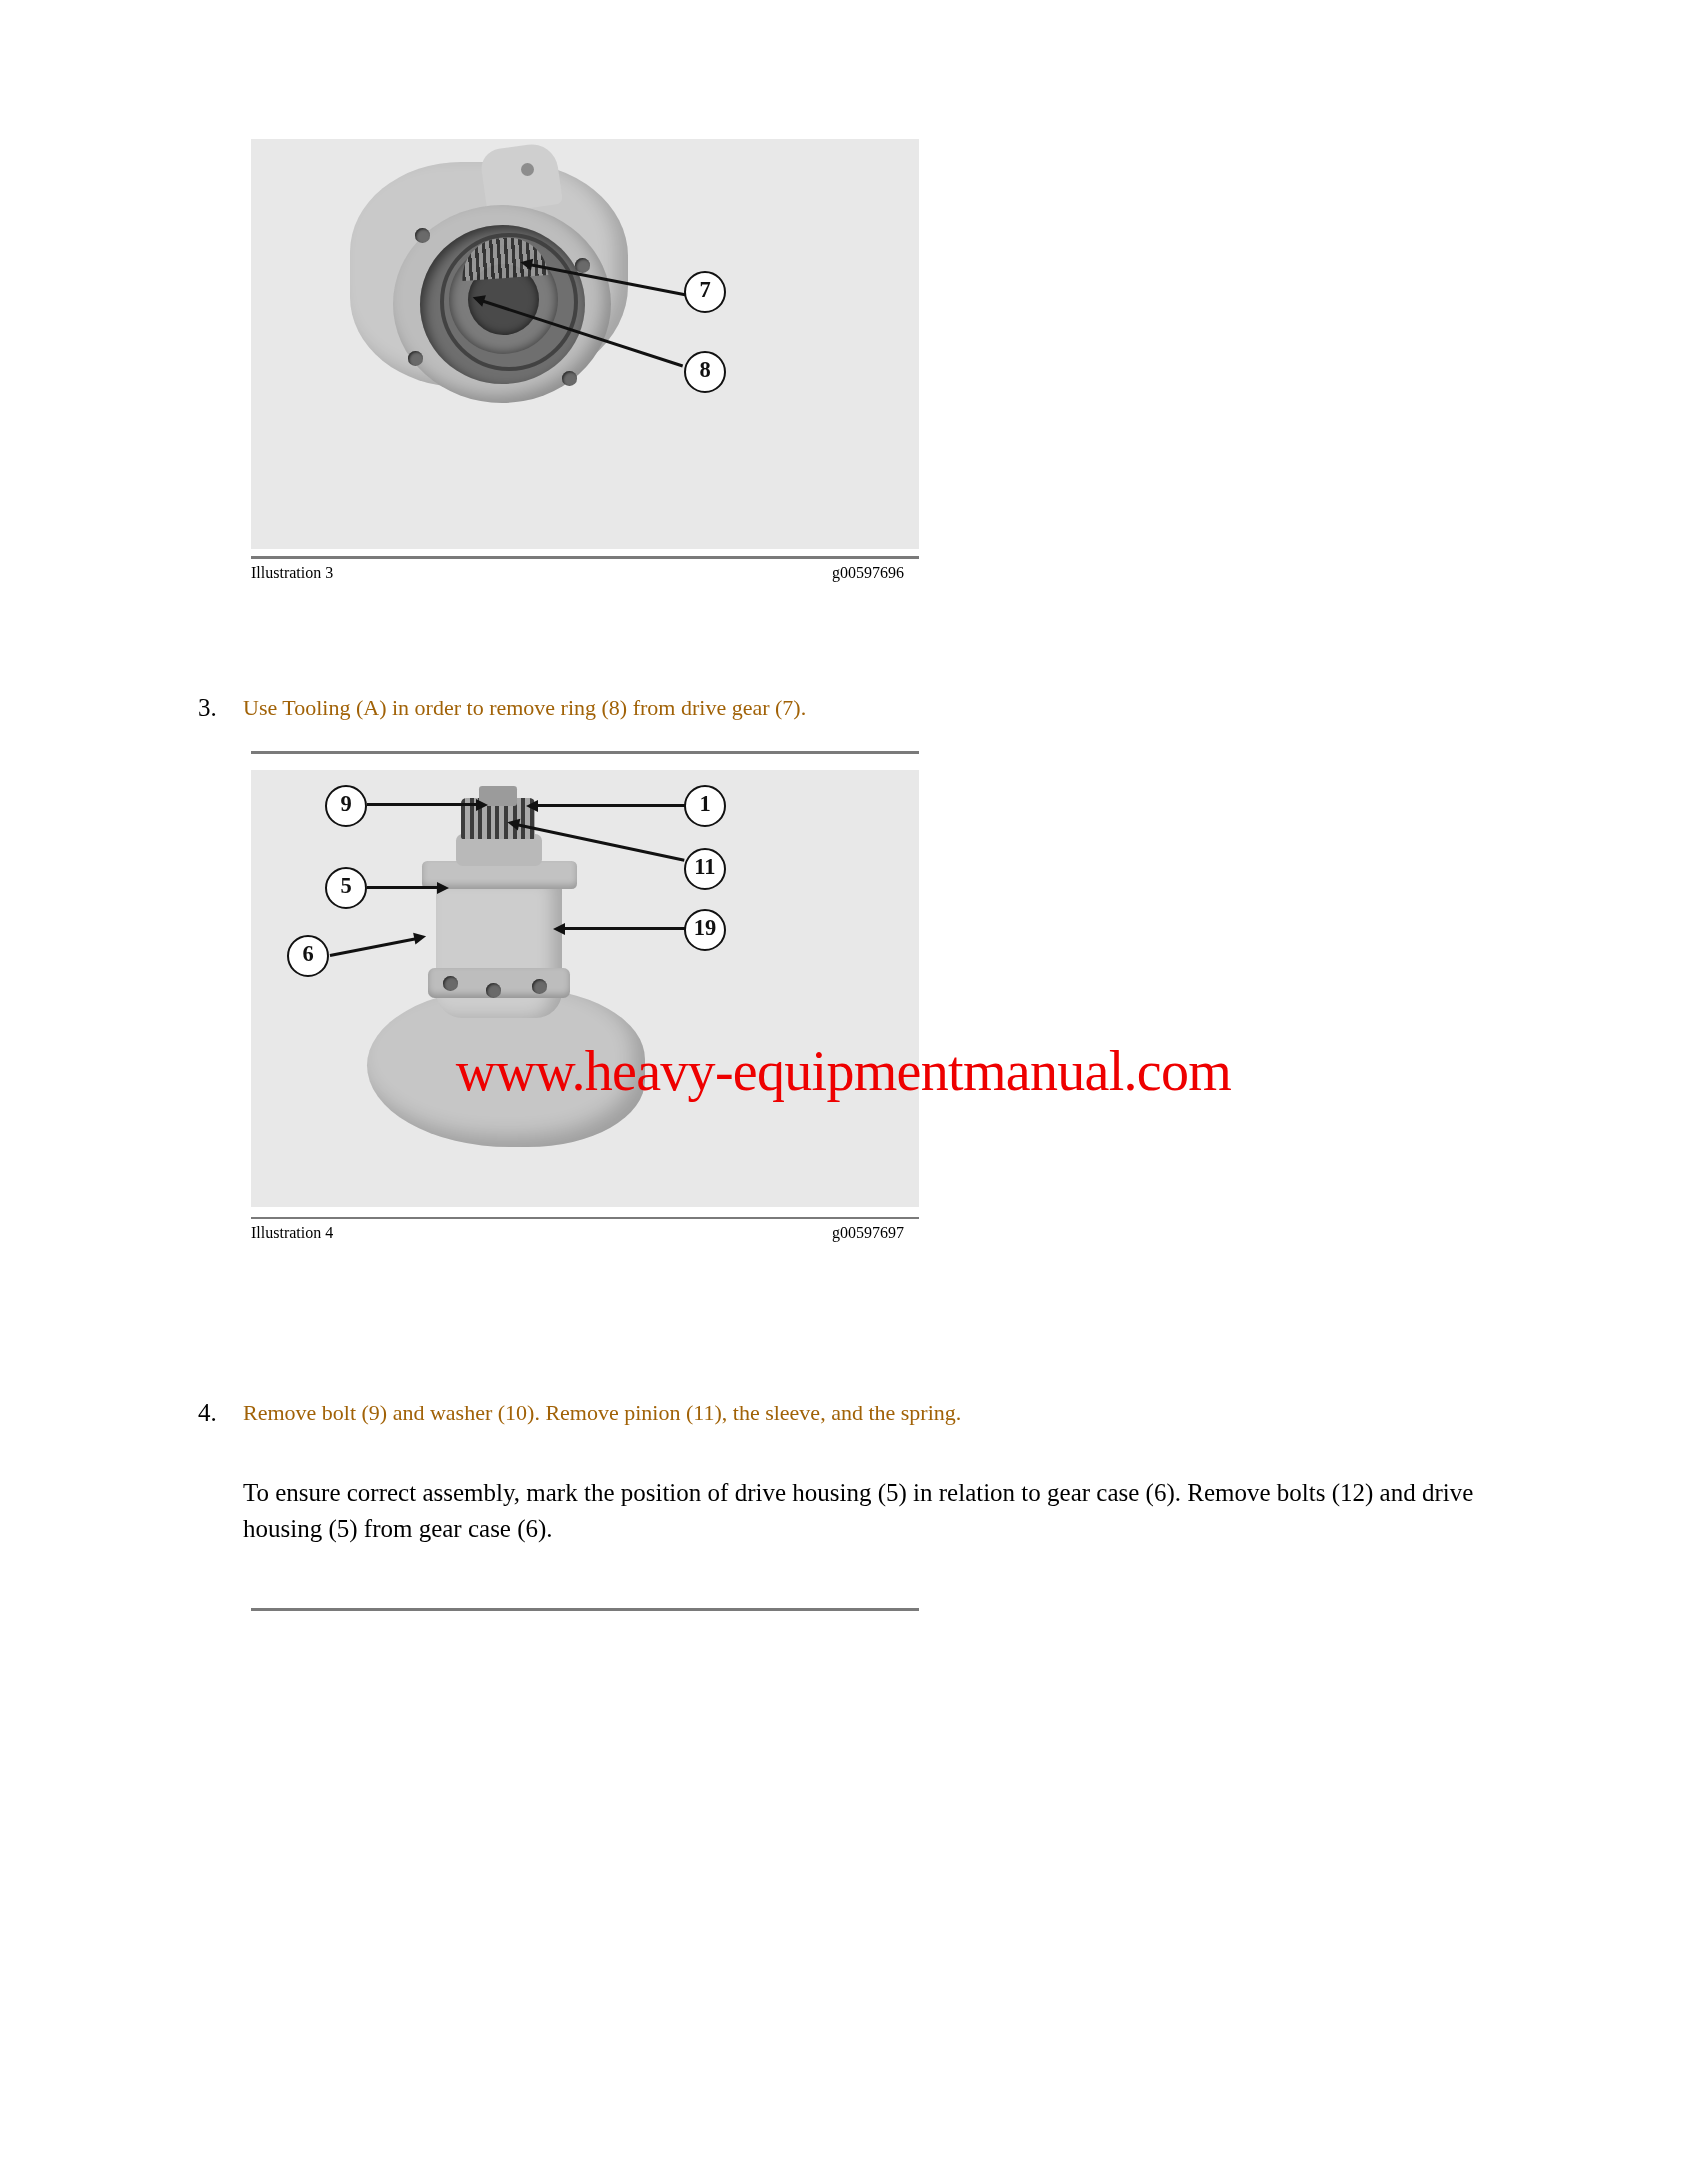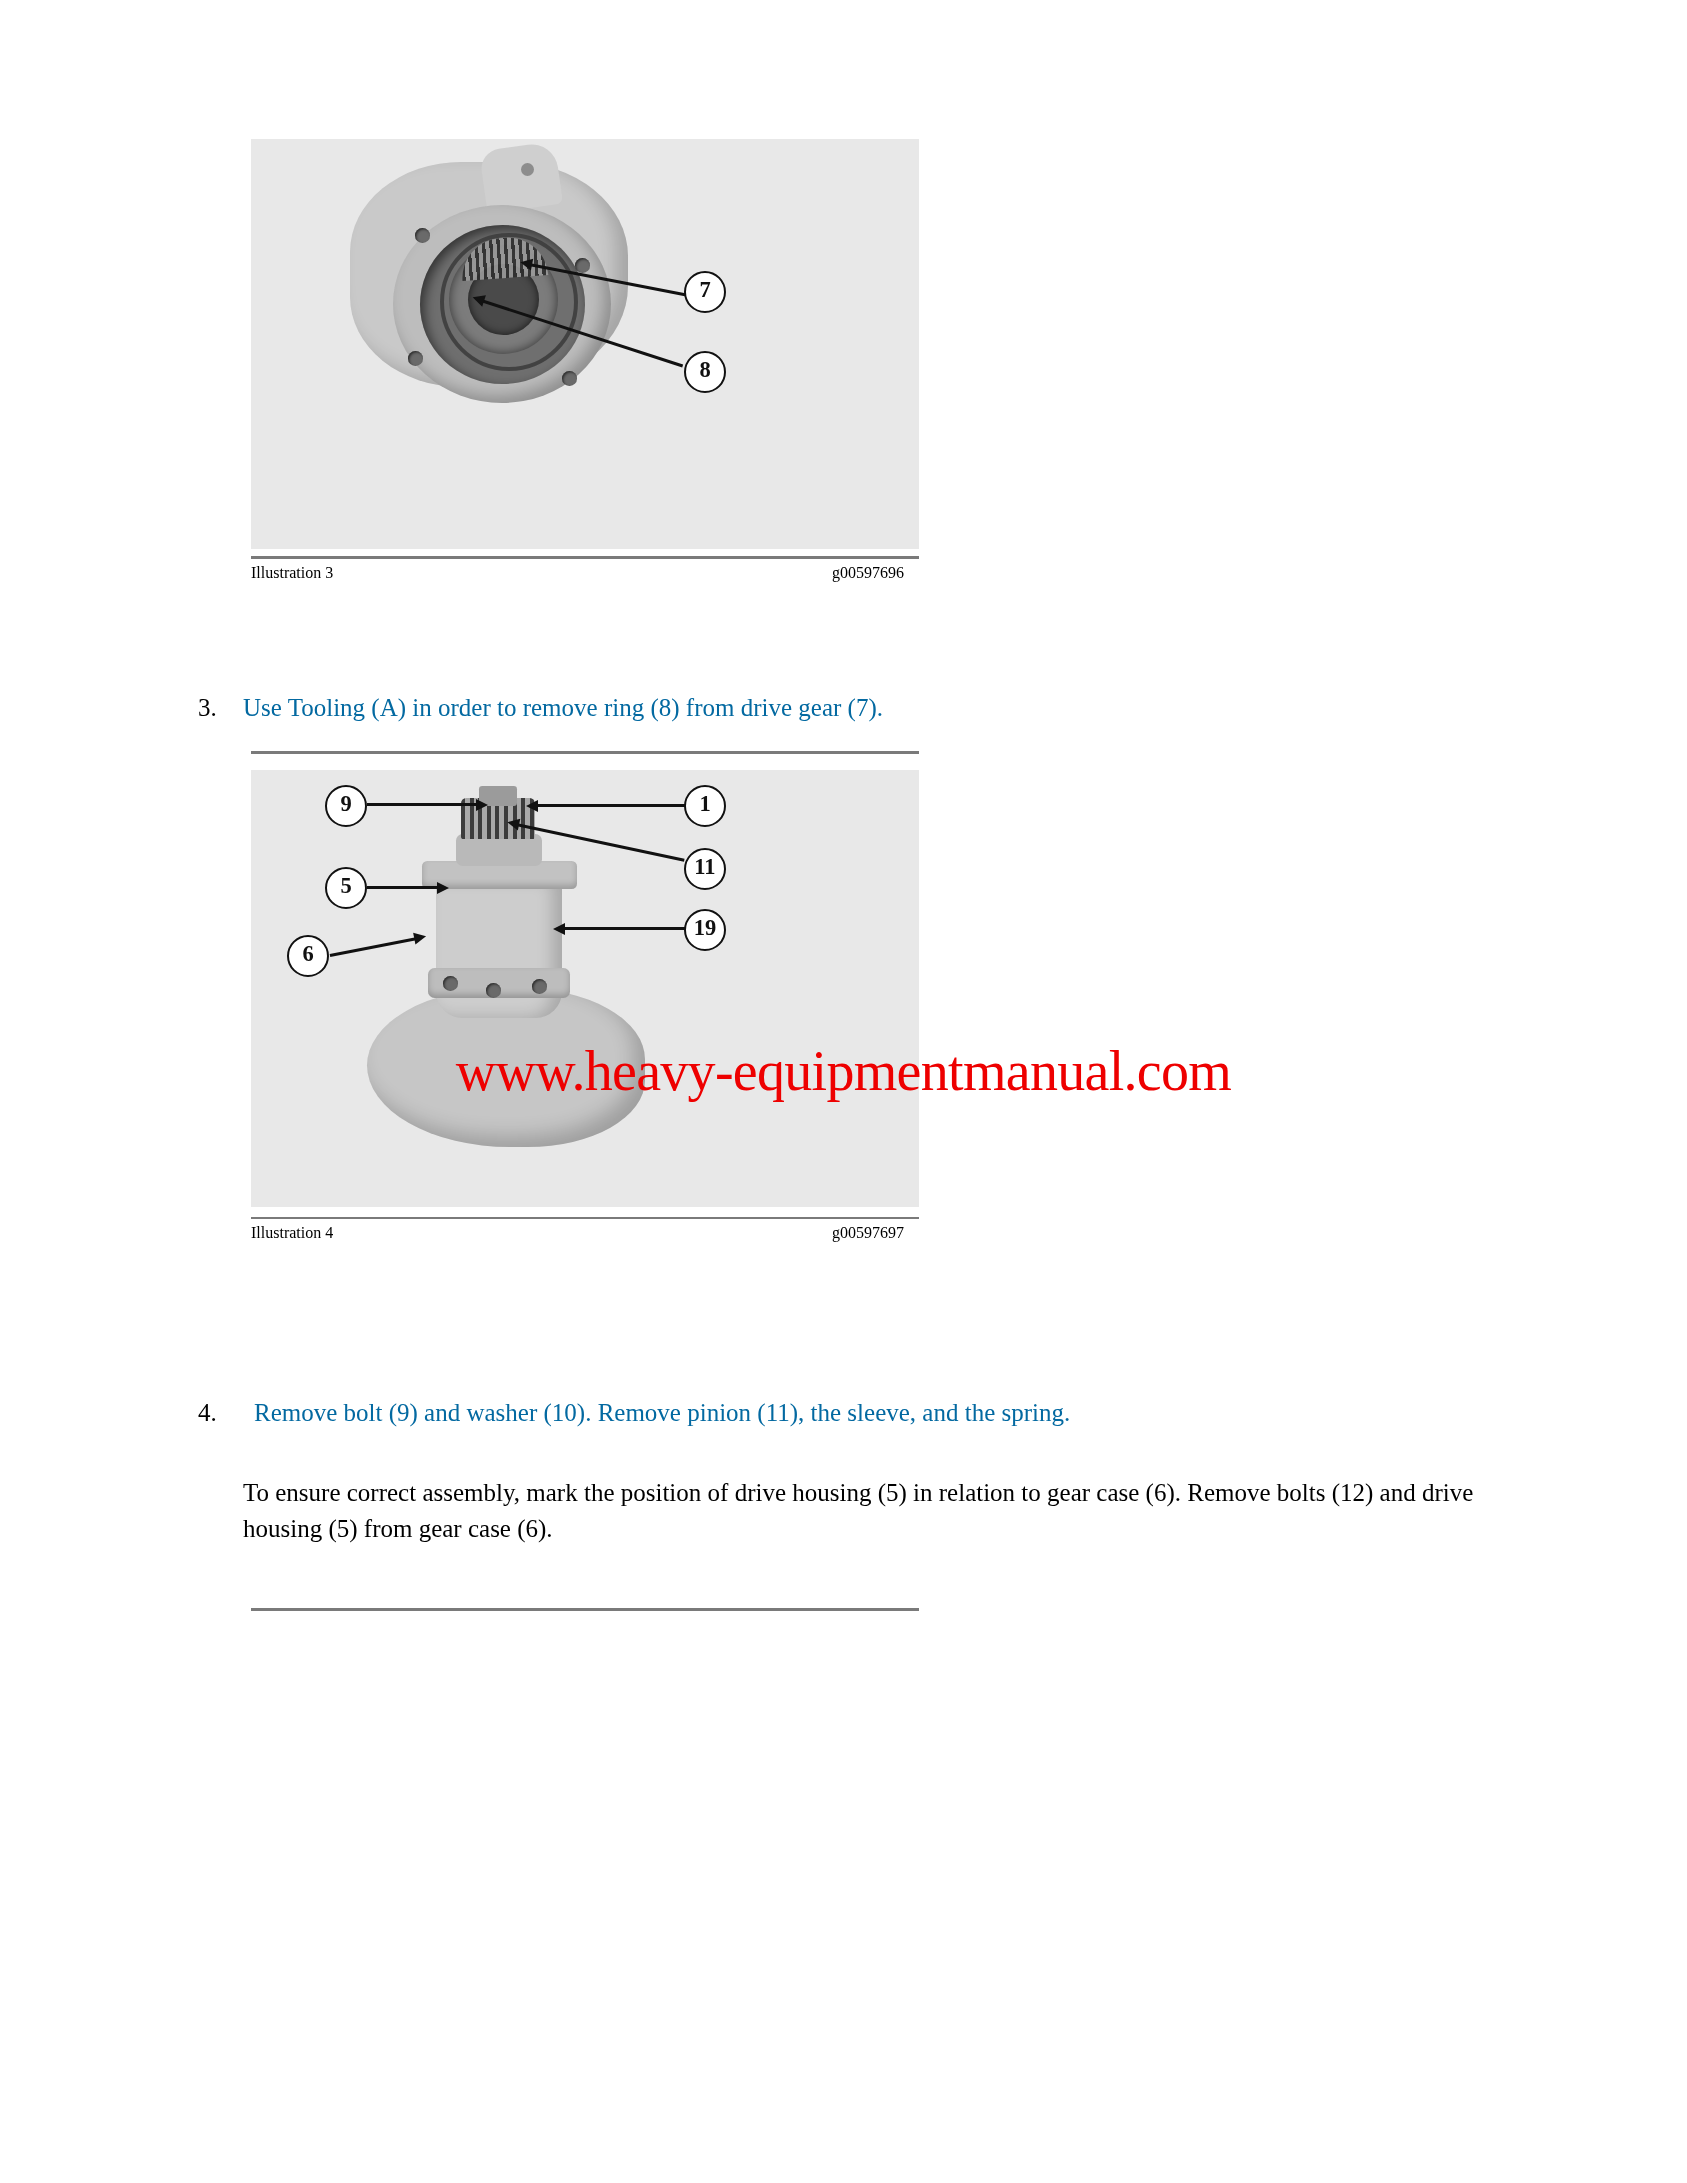--- a/index.html
+++ b/index.html
@@ -57,23 +57,23 @@
   }
   .fig-caption .right {
     position: absolute;
     right: 15px;
     top: 5.3px;
   }
 
   
   .para {
     position: absolute;
-    font-size: 25px;
+    font-size: 22px;
     line-height: 34px;
-    color: #0369a1;
+    color: #a16207;
   }
   .num {
     position: absolute;
     font-size: 25px;
     line-height: 34px;
   }
   .para-body {
     position: absolute;
     font-size: 25px;
     line-height: 36px;
@@ -336,21 +336,21 @@
     </div>
     <div class="rule"></div>
     <div class="fig-caption">
       <span class="left">Illustration 4</span>
       <span class="right">g00597697</span>
     </div>
   </div>
 
 
   <div class="num" style="left:198px; top:1396px;">4.</div>
-  <div class="para" style="left:254px; top:1396px; width:1158px;">Remove bolt (9) and washer (10). Remove pinion (11), the sleeve, and the spring.</div>
+  <div class="para" style="left:243px; top:1396px; width:1158px;">Remove bolt (9) and washer (10). Remove pinion (11), the sleeve, and the spring.</div>
 
   <div class="para-body" style="left:243px; top:1475px; width:1257px;">To ensure correct assembly, mark the position of drive housing (5) in relation to gear case (6). Remove bolts (12) and drive housing (5) from gear case (6).</div>
 
   <div class="rule" style="position:absolute; left:251px; top:1608px;"></div>
 
   <div class="watermark" style="top:1039px;">www.heavy-equipmentmanual.com</div>
 
 </div>
 
 

